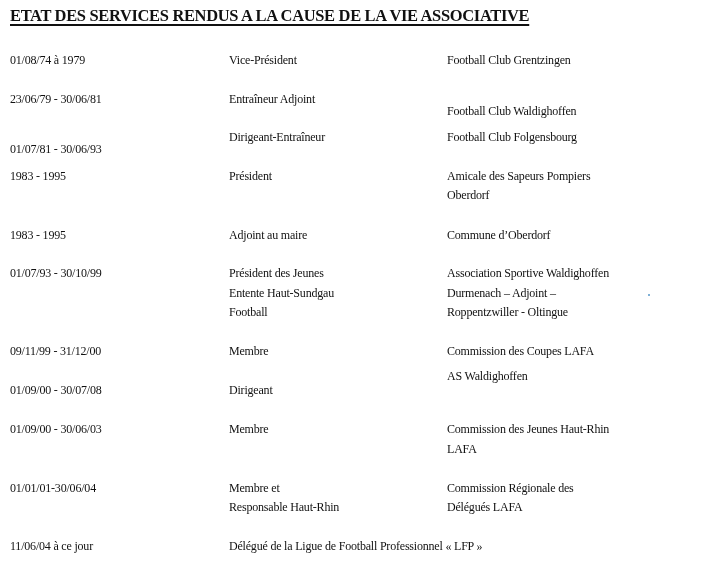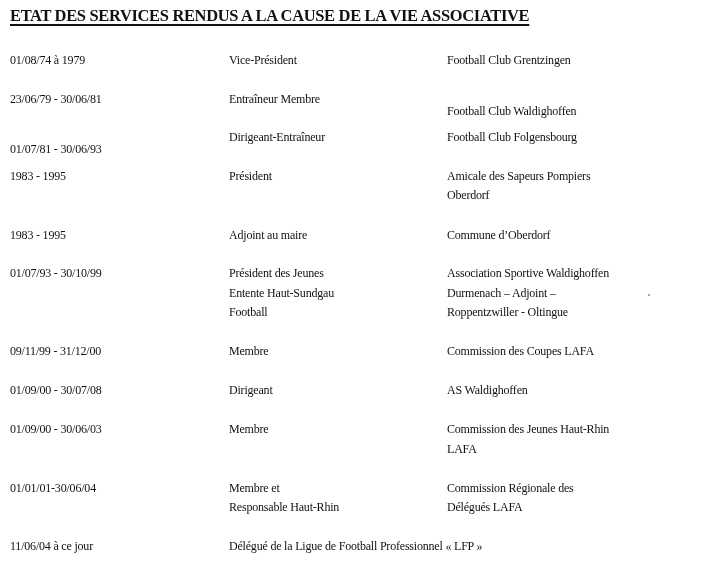--- a/index.html
+++ b/index.html
@@ -55,21 +55,21 @@
   <div class="title">ETAT DES SERVICES RENDUS A LA CAUSE DE LA VIE ASSOCIATIVE</div>
 
   <div>
     <div class="cell c1" style="top:51px">01/08/74 à 1979</div>
     <div class="cell c2" style="top:51px">Vice-Président</div>
     <div class="cell c3" style="top:51px">Football Club Grentzingen</div>
   </div>
 
   <div>
     <div class="cell c1" style="top:90px">23/06/79 - 30/06/81</div>
-    <div class="cell c2" style="top:90px">Entraîneur Membre</div>
+    <div class="cell c2" style="top:90px">Entraîneur Adjoint</div>
     <div class="cell c3" style="top:102px">Football Club Waldighoffen</div>
   </div>
 
   <div>
     <div class="cell c1" style="top:140px">01/07/81 - 30/06/93</div>
     <div class="cell c2" style="top:128px">Dirigeant-Entraîneur</div>
     <div class="cell c3" style="top:128px">Football Club Folgensbourg</div>
   </div>
 
   <div>
@@ -98,21 +98,21 @@
 
   <div>
     <div class="cell c1" style="top:342px">09/11/99 - 31/12/00</div>
     <div class="cell c2" style="top:342px">Membre</div>
     <div class="cell c3" style="top:342px">Commission des Coupes LAFA</div>
   </div>
 
   <div>
     <div class="cell c1" style="top:381px">01/09/00 - 30/07/08</div>
     <div class="cell c2" style="top:381px">Dirigeant</div>
-    <div class="cell c3" style="top:381px">AS Waldighoffen</div>
+    <div class="cell c3" style="top:367px">AS Waldighoffen</div>
   </div>
 
   <div>
     <div class="cell c1" style="top:420px">01/09/00 - 30/06/03</div>
     <div class="cell c2" style="top:420px">Membre</div>
     <div class="cell c3" style="top:420px">Commission des Jeunes Haut-Rhin</div>
     <div class="cell c3" style="top:440px">LAFA</div>
   </div>
 
   <div>

